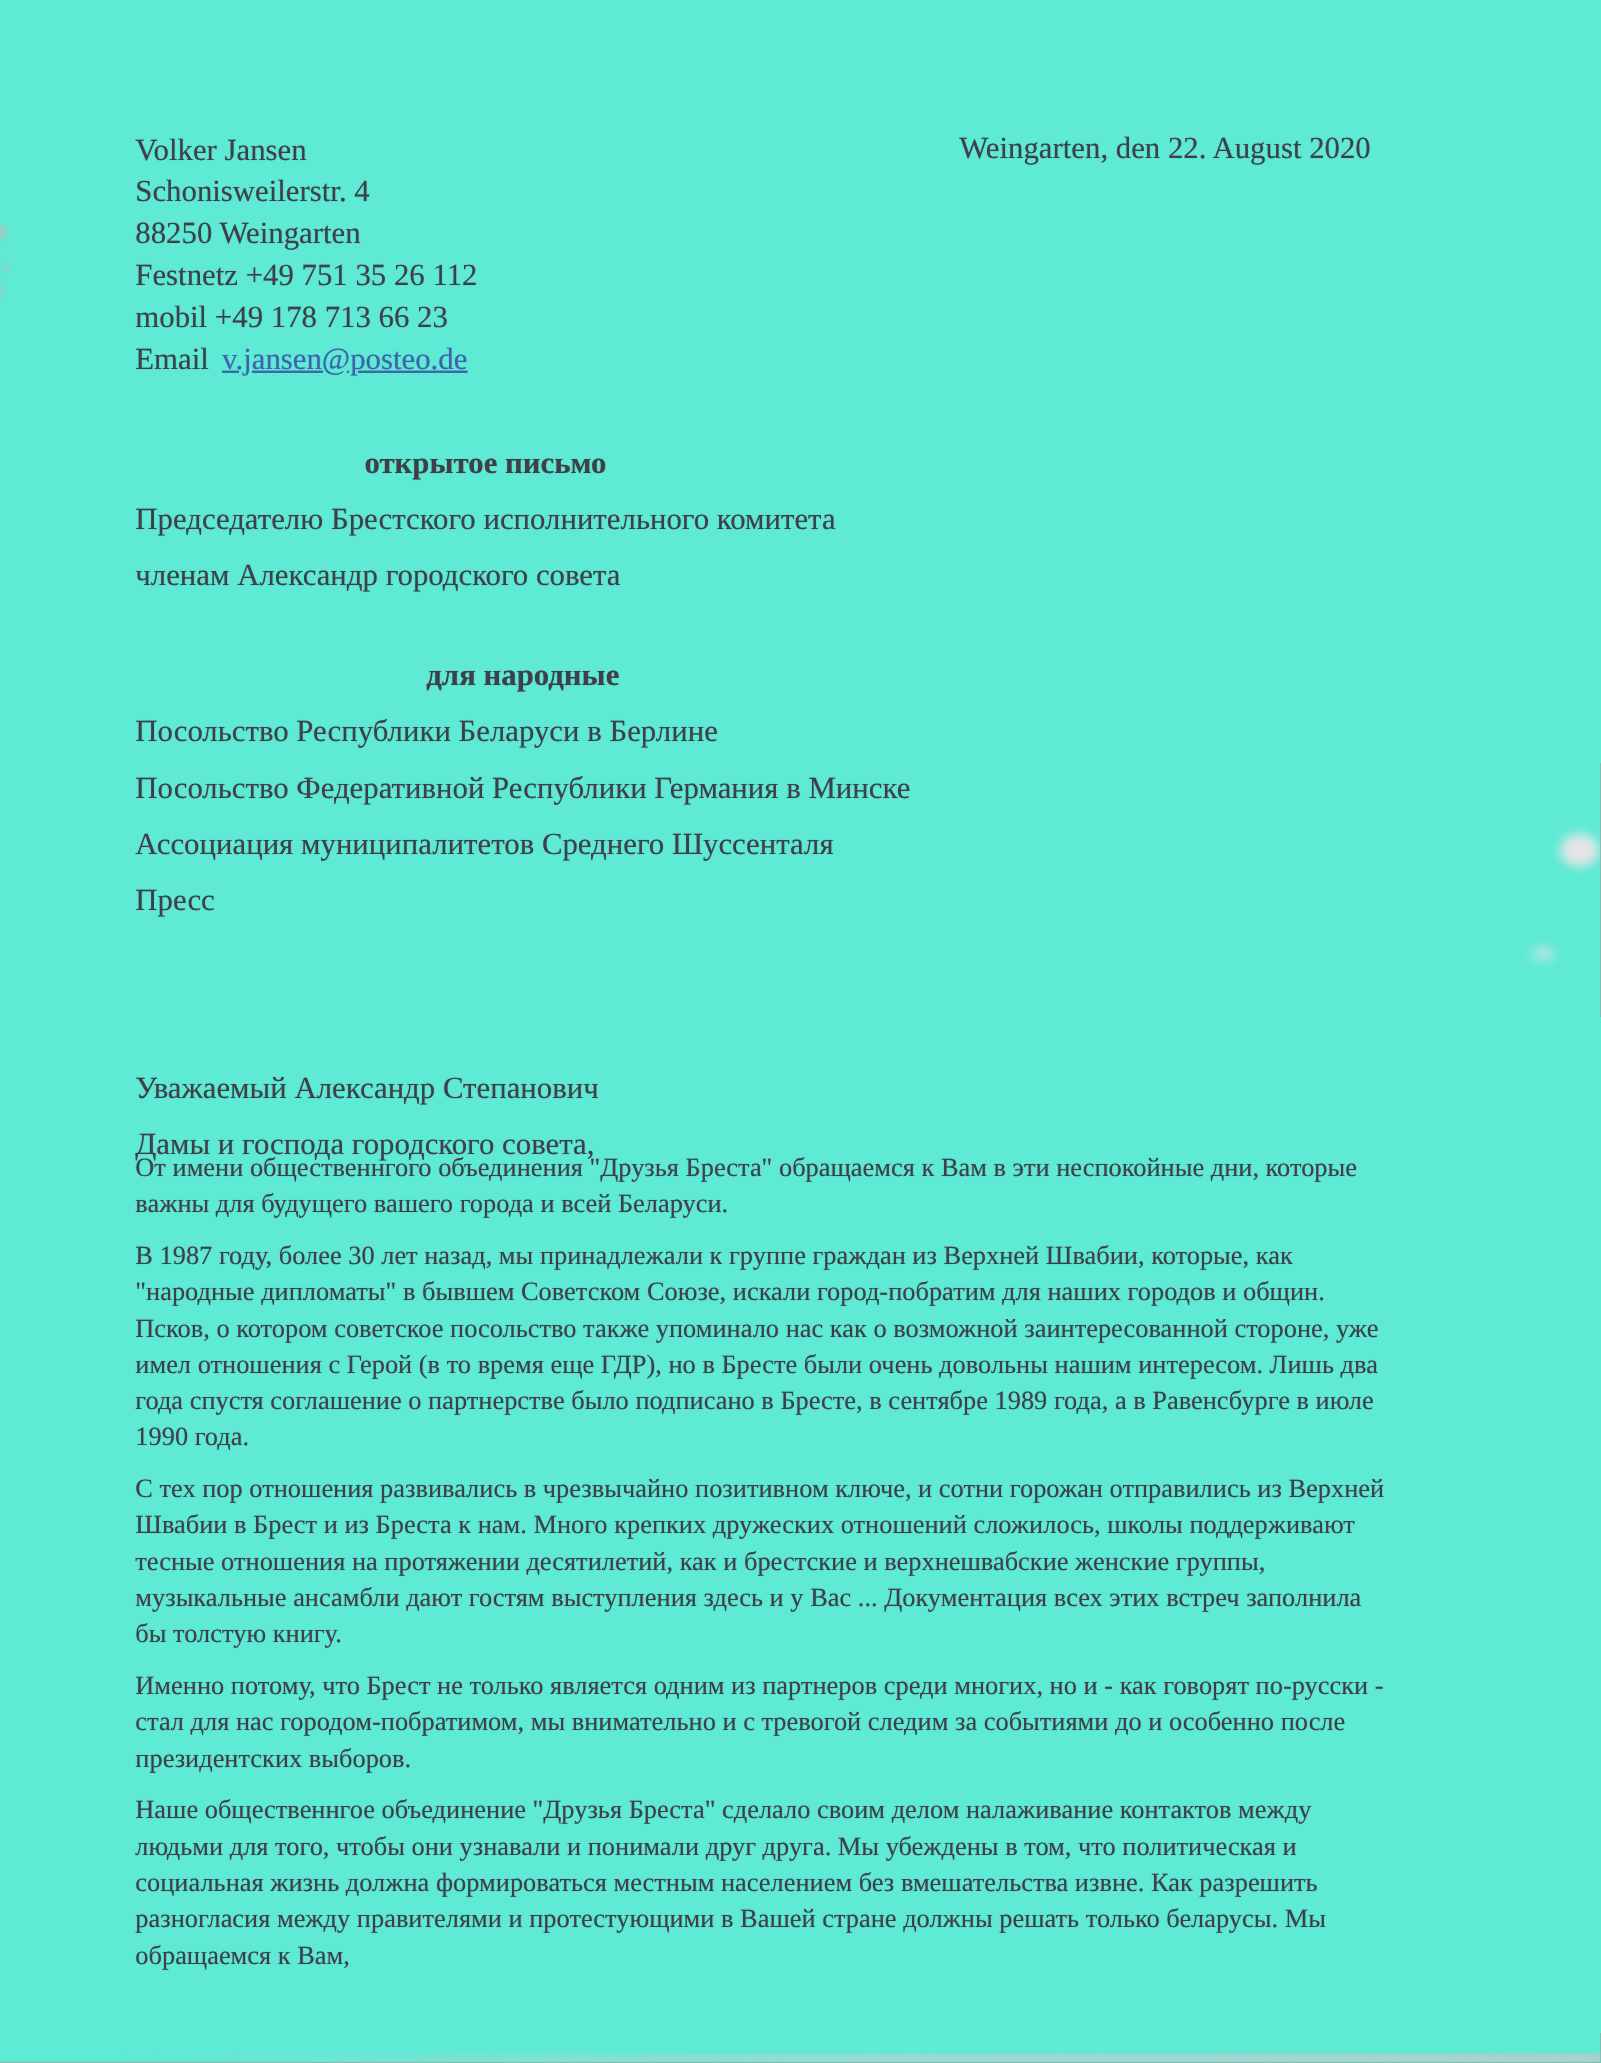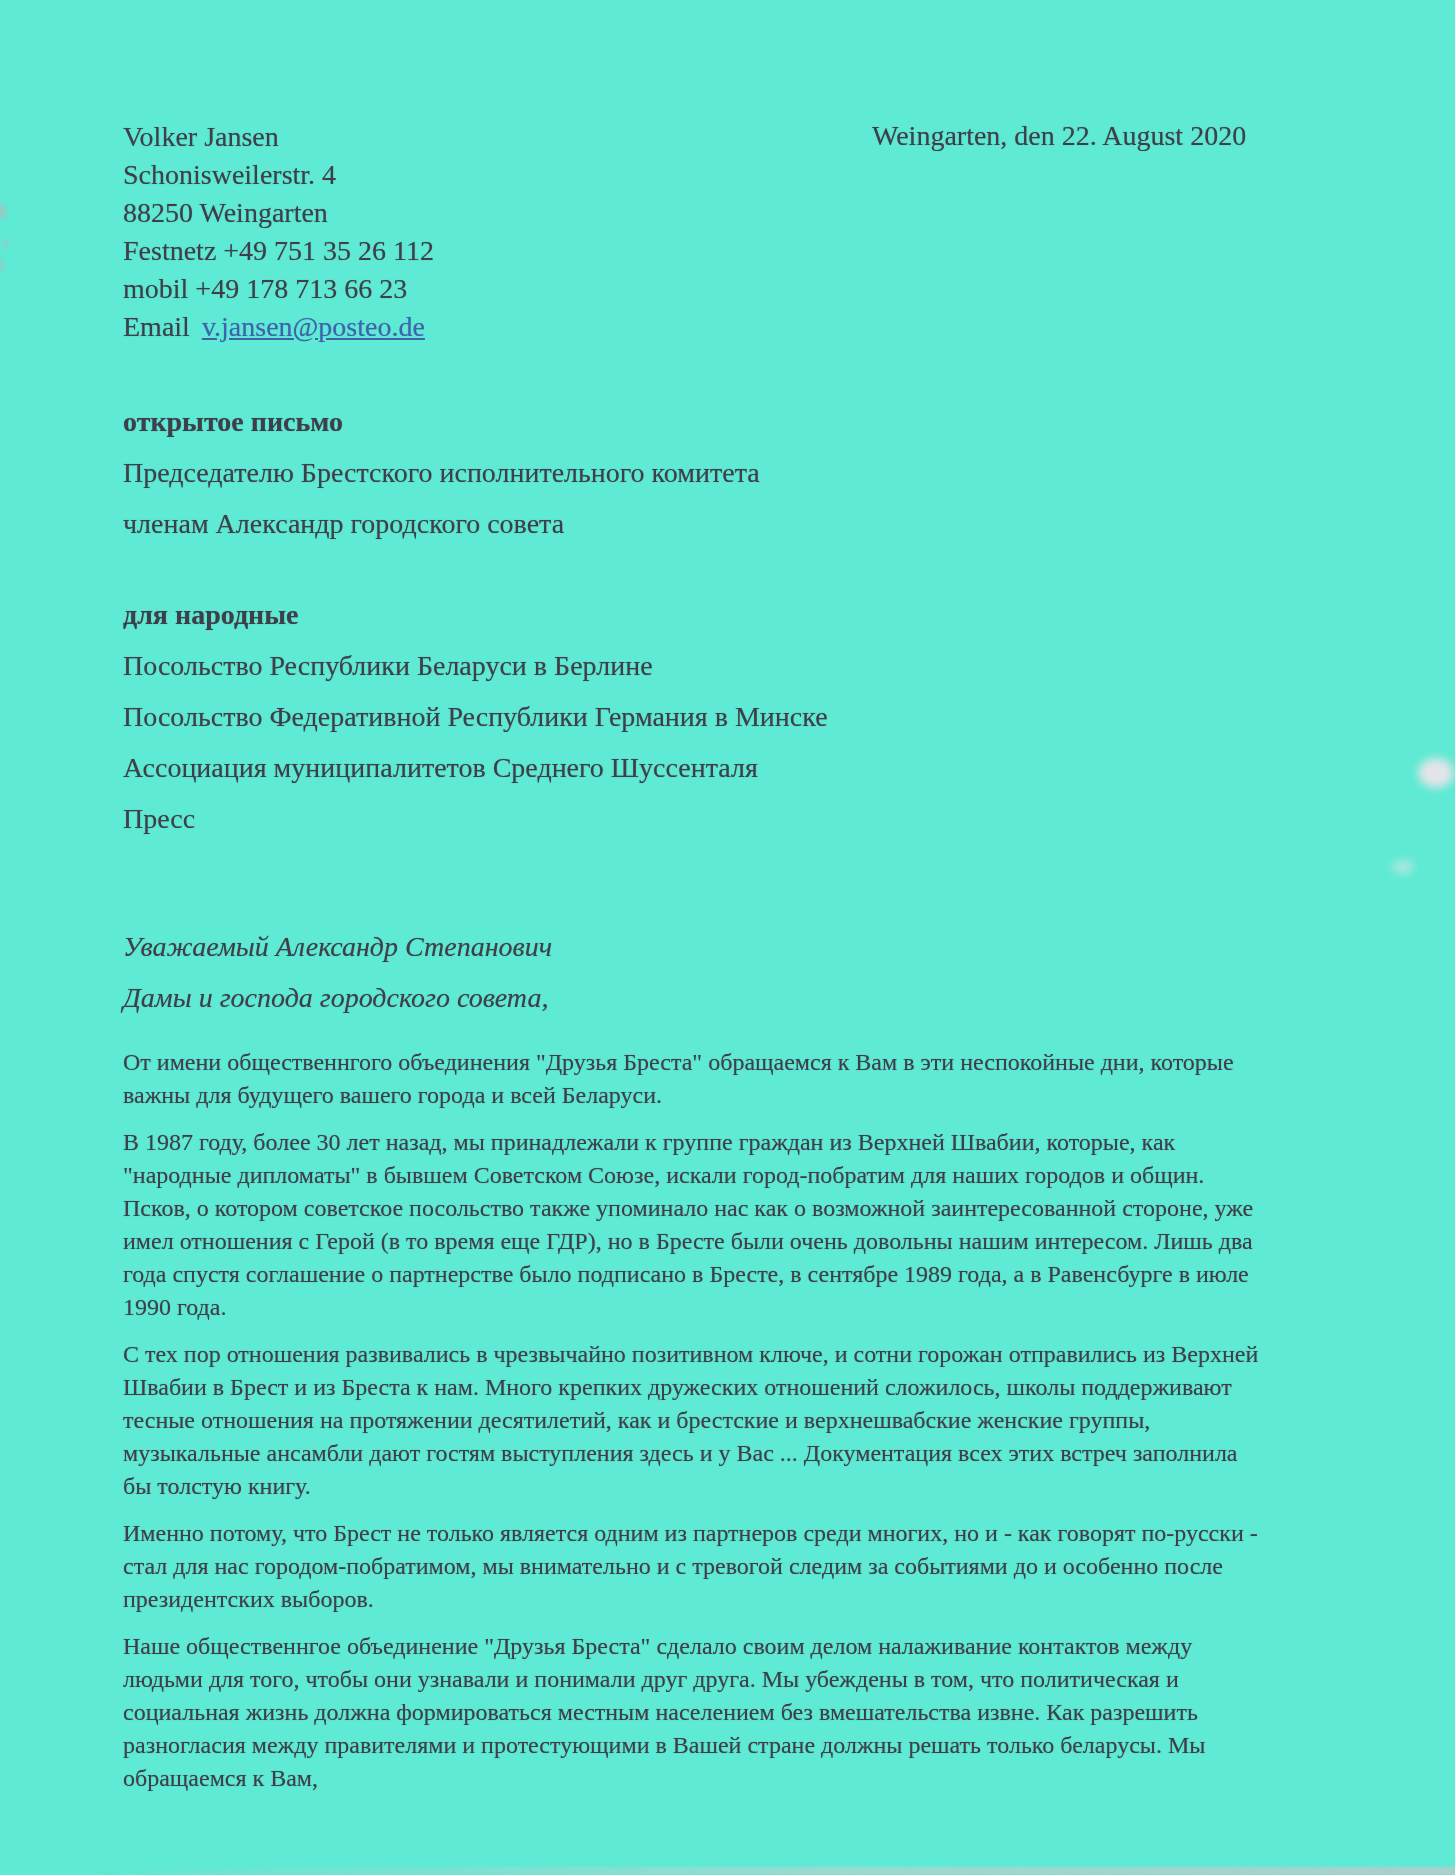--- a/index.html
+++ b/index.html
@@ -38,25 +38,25 @@
     white-space: nowrap;
   }
 
   .block {
     position: absolute;
     left: 123px;
     font-size: 28px;
     line-height: 51px;
     white-space: nowrap;
   }
-  .block .h { font-weight: bold; }
+  .block .h { font-weight: bold; text-align: center; }
 
   .subject    { top: 396px; }
   .reference  { top: 589px; }
-  .salutation { top: 921px; font-style: italic; }
+  .salutation { top: 964px; }
 
   
   .bodytext {
     position: absolute;
     left: 123px; top: 1046px;
     width: 1142px;
     font-size: 24px;
     line-height: 33px;
   }
   .bodytext p { margin: 0 0 14px 0; padding: 0; }

